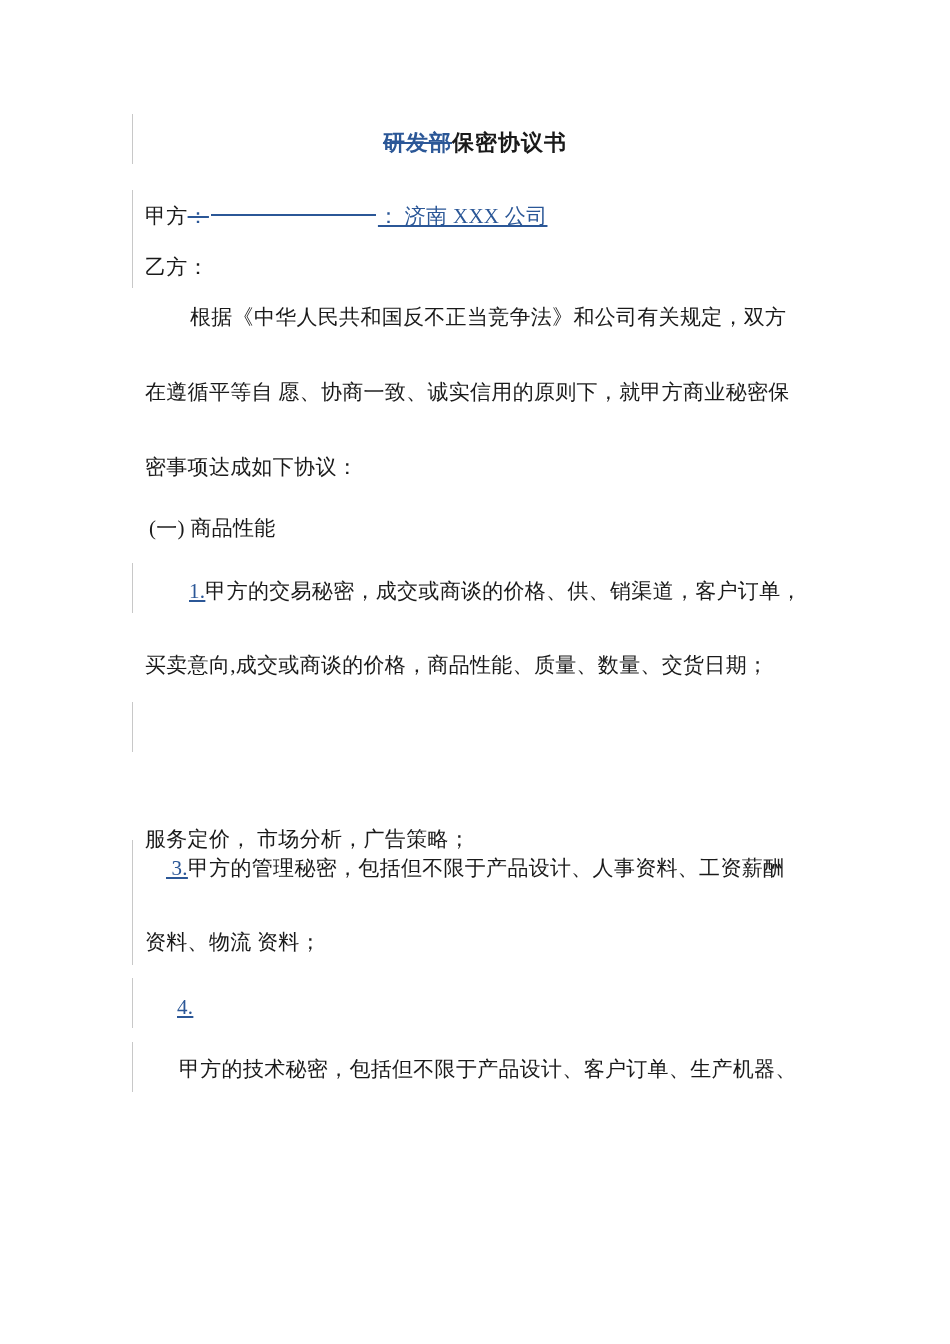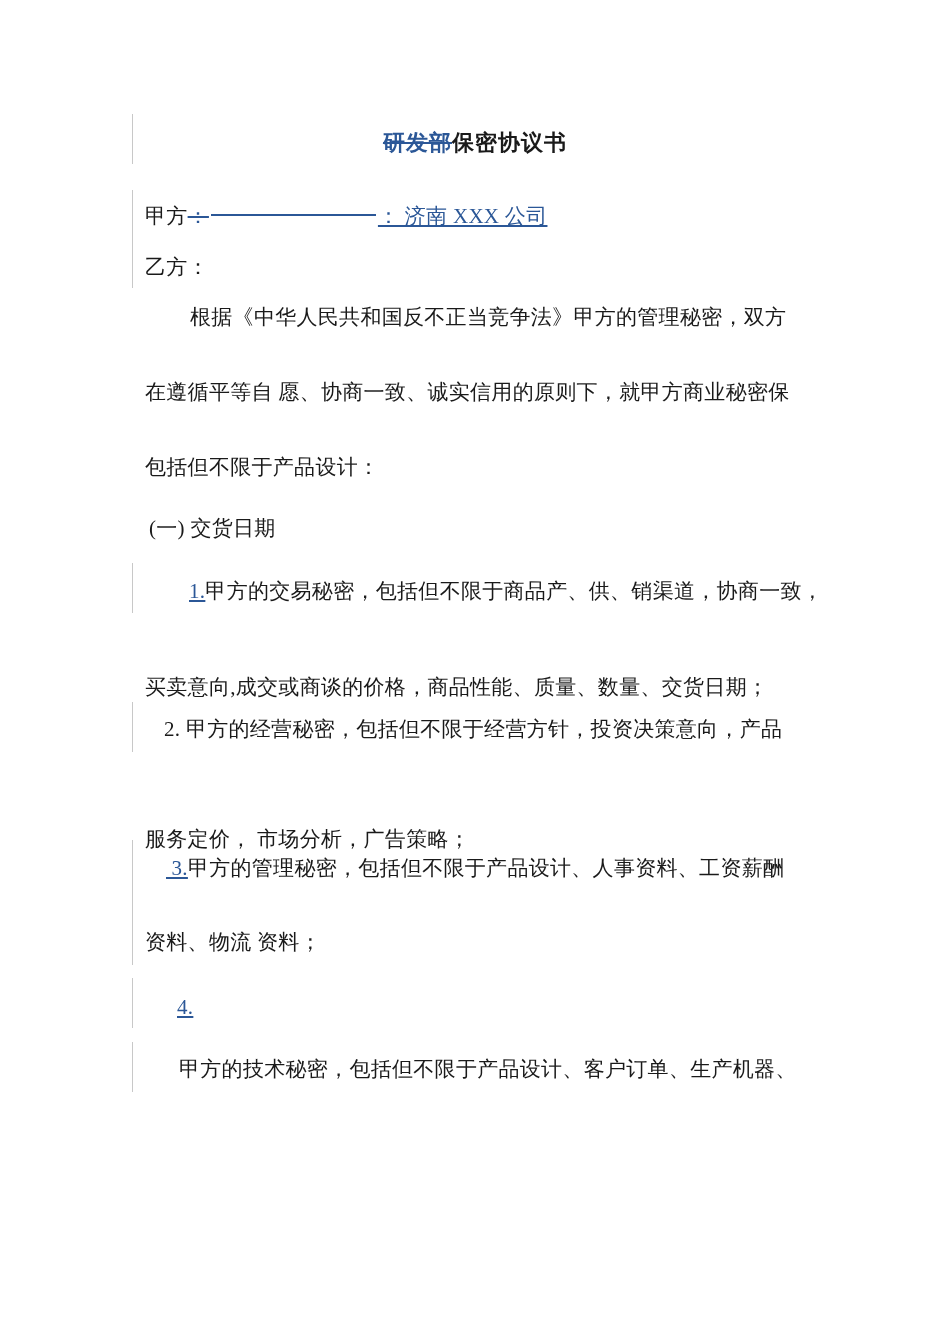--- a/index.html
+++ b/index.html
@@ -29,34 +29,31 @@
   <div class="title">
     <span class="del">研发部</span><span>保密协议书</span>
   </div>
 
   <div class="line" style="top:202px;">
     <span>甲方</span><span class="del">：</span><span class="strike-line"></span><span class="ins">：  济南 XXX 公司</span>
   </div>
 
   <div class="line" style="top:253px;">乙方：</div>
 
-  <div class="line" style="top:303px;left:190px;">根据《中华人民共和国反不正当竞争法》甲方的管理秘密，双方</div>
+  <div class="line" style="top:303px;left:190px;">根据《中华人民共和国反不正当竞争法》和公司有关规定，双方</div>
   <div class="line" style="top:378px;text-align:right;">在遵循平等自 愿、协商一致、诚实信用的原则下，就甲方商业秘密保</div>
-  <div class="line" style="top:453px;">包括但不限于产品设计：</div>
+  <div class="line" style="top:453px;">密事项达成如下协议：</div>
 
-  <div class="line" style="top:514px;left:149px;">(一) 交货日期</div>
+  <div class="line" style="top:514px;left:149px;">(一) 商品性能</div>
 
   <div class="line" style="top:577px;left:189px;">
-    <span class="ins">1.</span><span>甲方的交易秘密，包括但不限于商品产、供、销渠道，协商一致，</span>
+    <span class="ins">1.</span><span>甲方的交易秘密，成交或商谈的价格、供、销渠道，客户订单，</span>
   </div>
-  <div class="line" style="top:673px;text-align:center;">买卖意向,成交或商谈的价格，商品性能、质量、数量、交货日期；</div>
+  <div class="line" style="top:651px;text-align:center;">买卖意向,成交或商谈的价格，商品性能、质量、数量、交货日期；</div>
 
-  <div class="line" style="top:715px;left:148px;">
-    <span class="ins" style="display:inline-block;width:16px;"> </span><span>2.</span><span> 甲方的经营秘密，包括但不限于经营方针，投资决策意向，产品</span>
-  </div>
   <div class="line" style="top:790px;margin-top:35px;">服务定价， 市场分析，广告策略；</div>
 
   <div class="line" style="top:854px;left:166px;">
     <span class="ins" style="white-space:pre;"> 3.</span><span>甲方的管理秘密，包括但不限于产品设计、人事资料、工资薪酬</span>
   </div>
   <div class="line" style="top:928px;">资料、物流 资料；</div>
 
   <div class="line" style="top:993px;left:177px;">
     <span class="ins">4.</span>
   </div>

